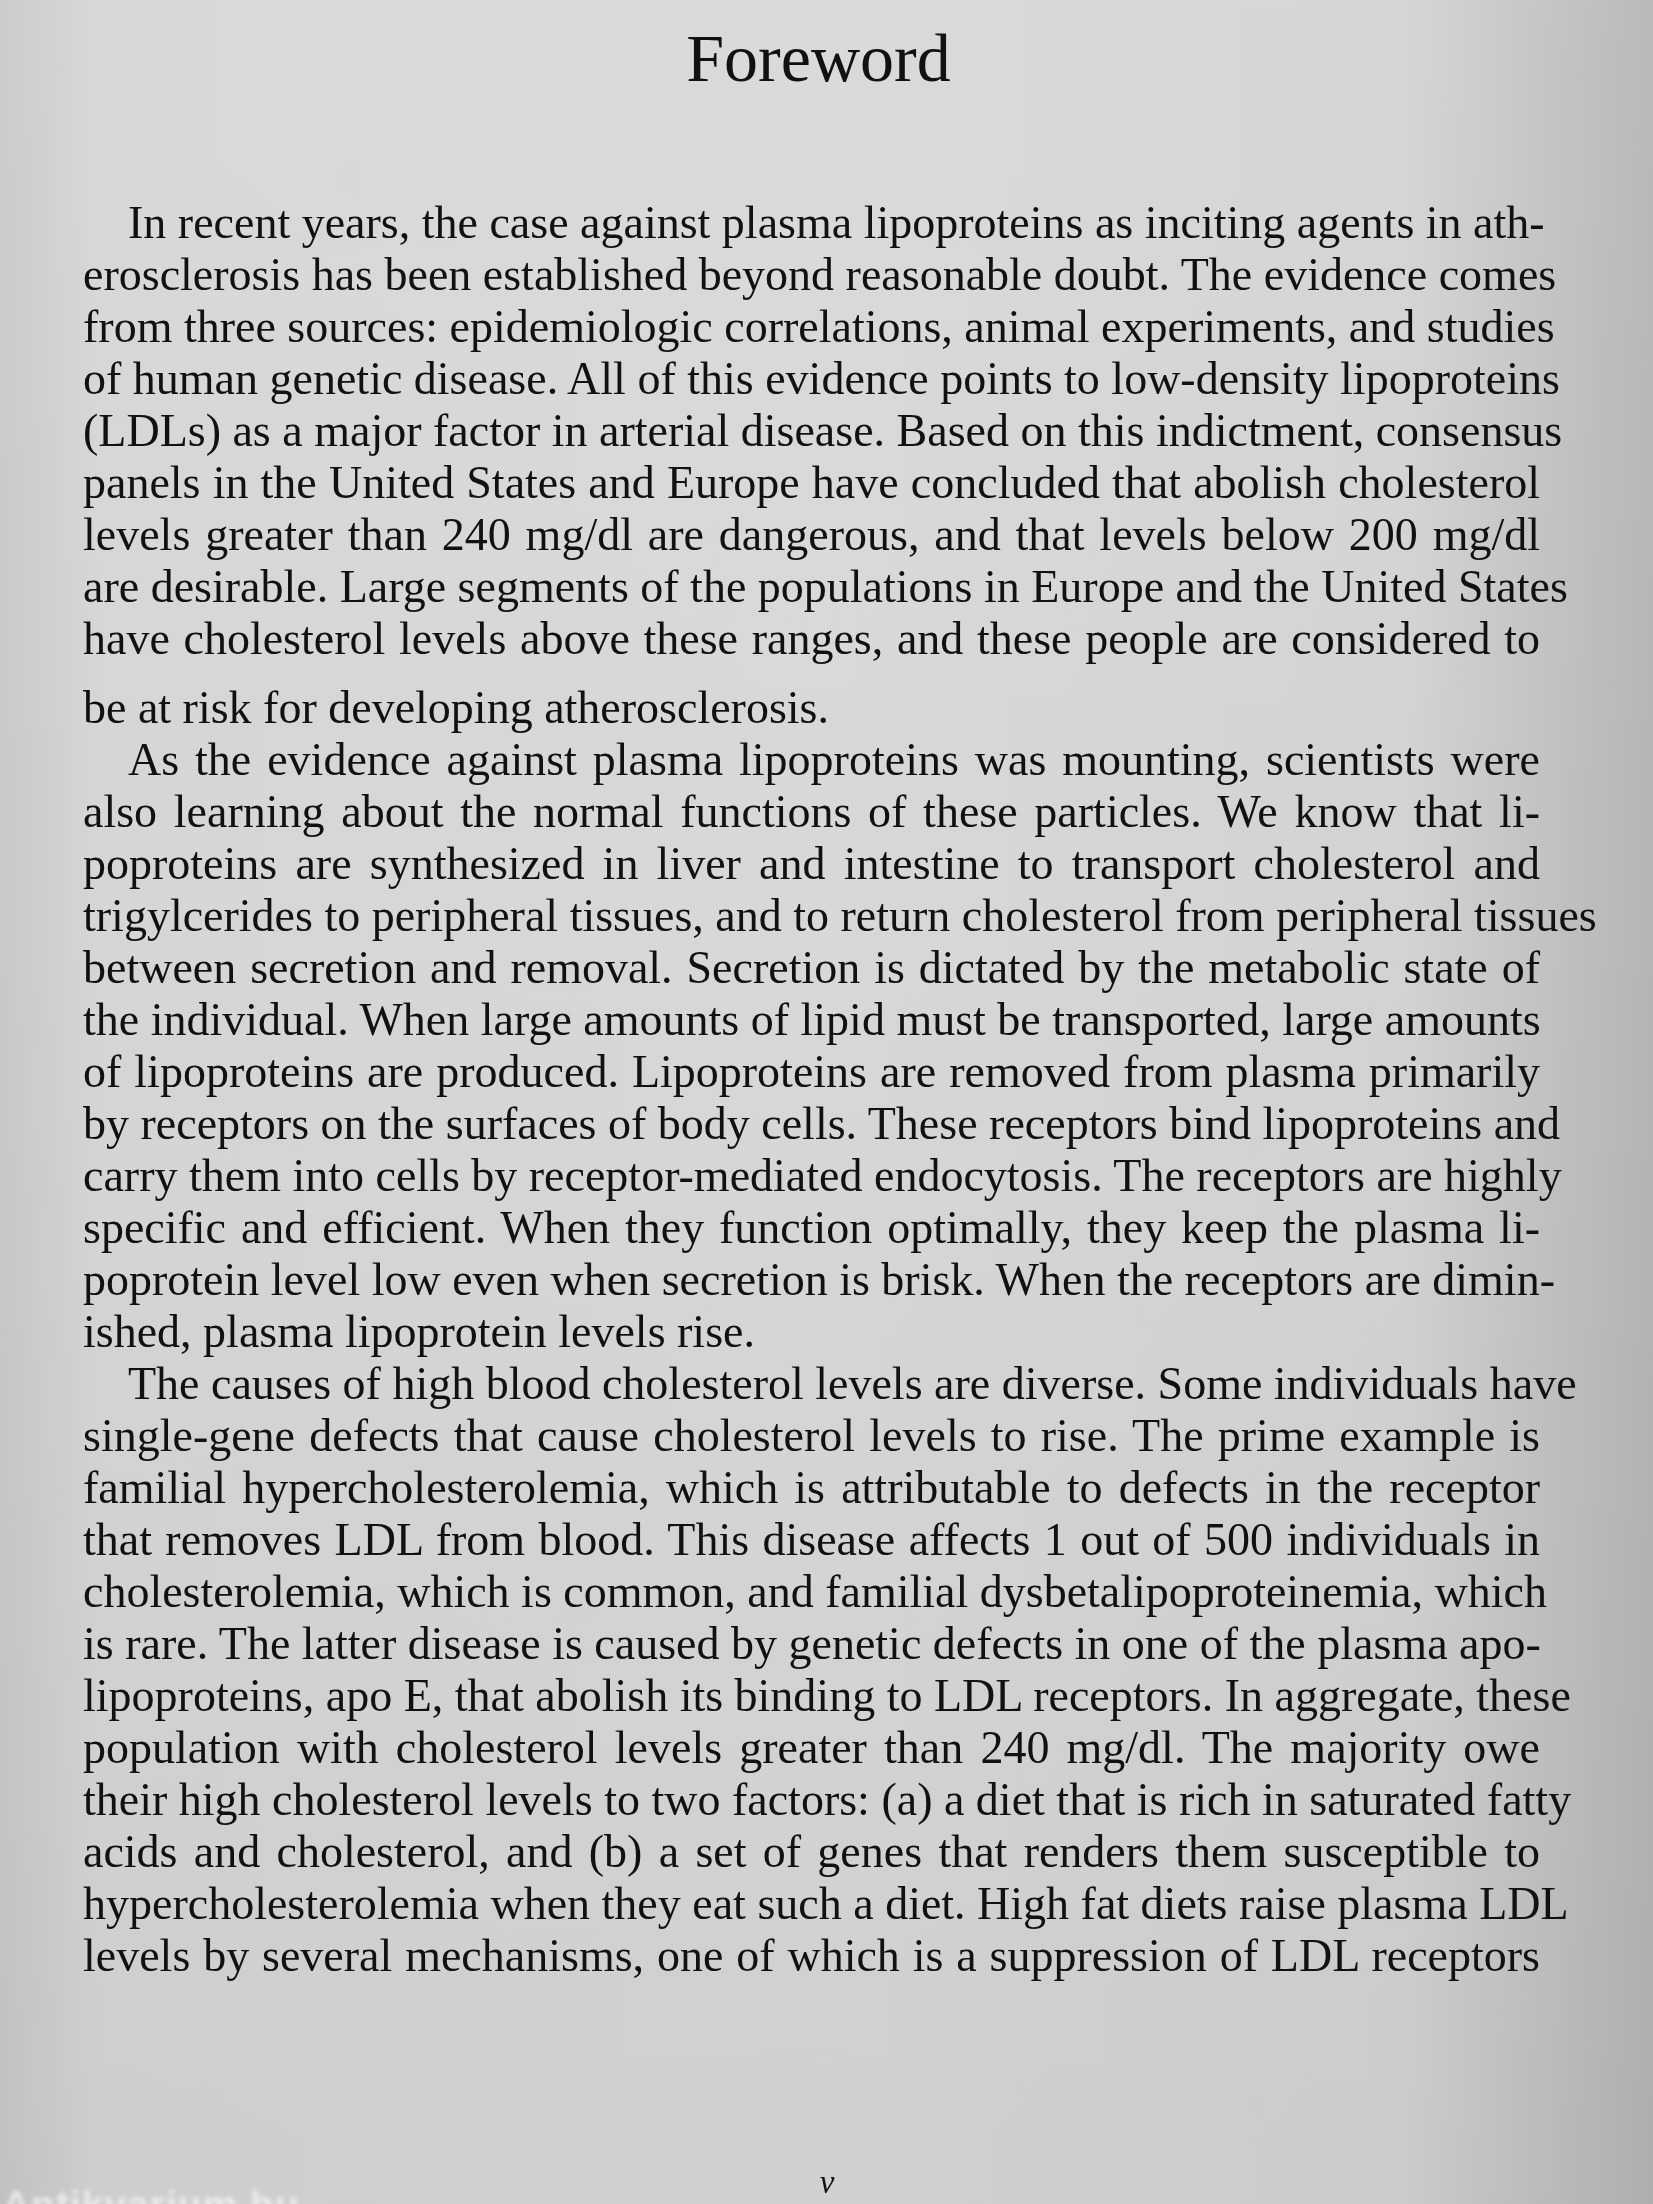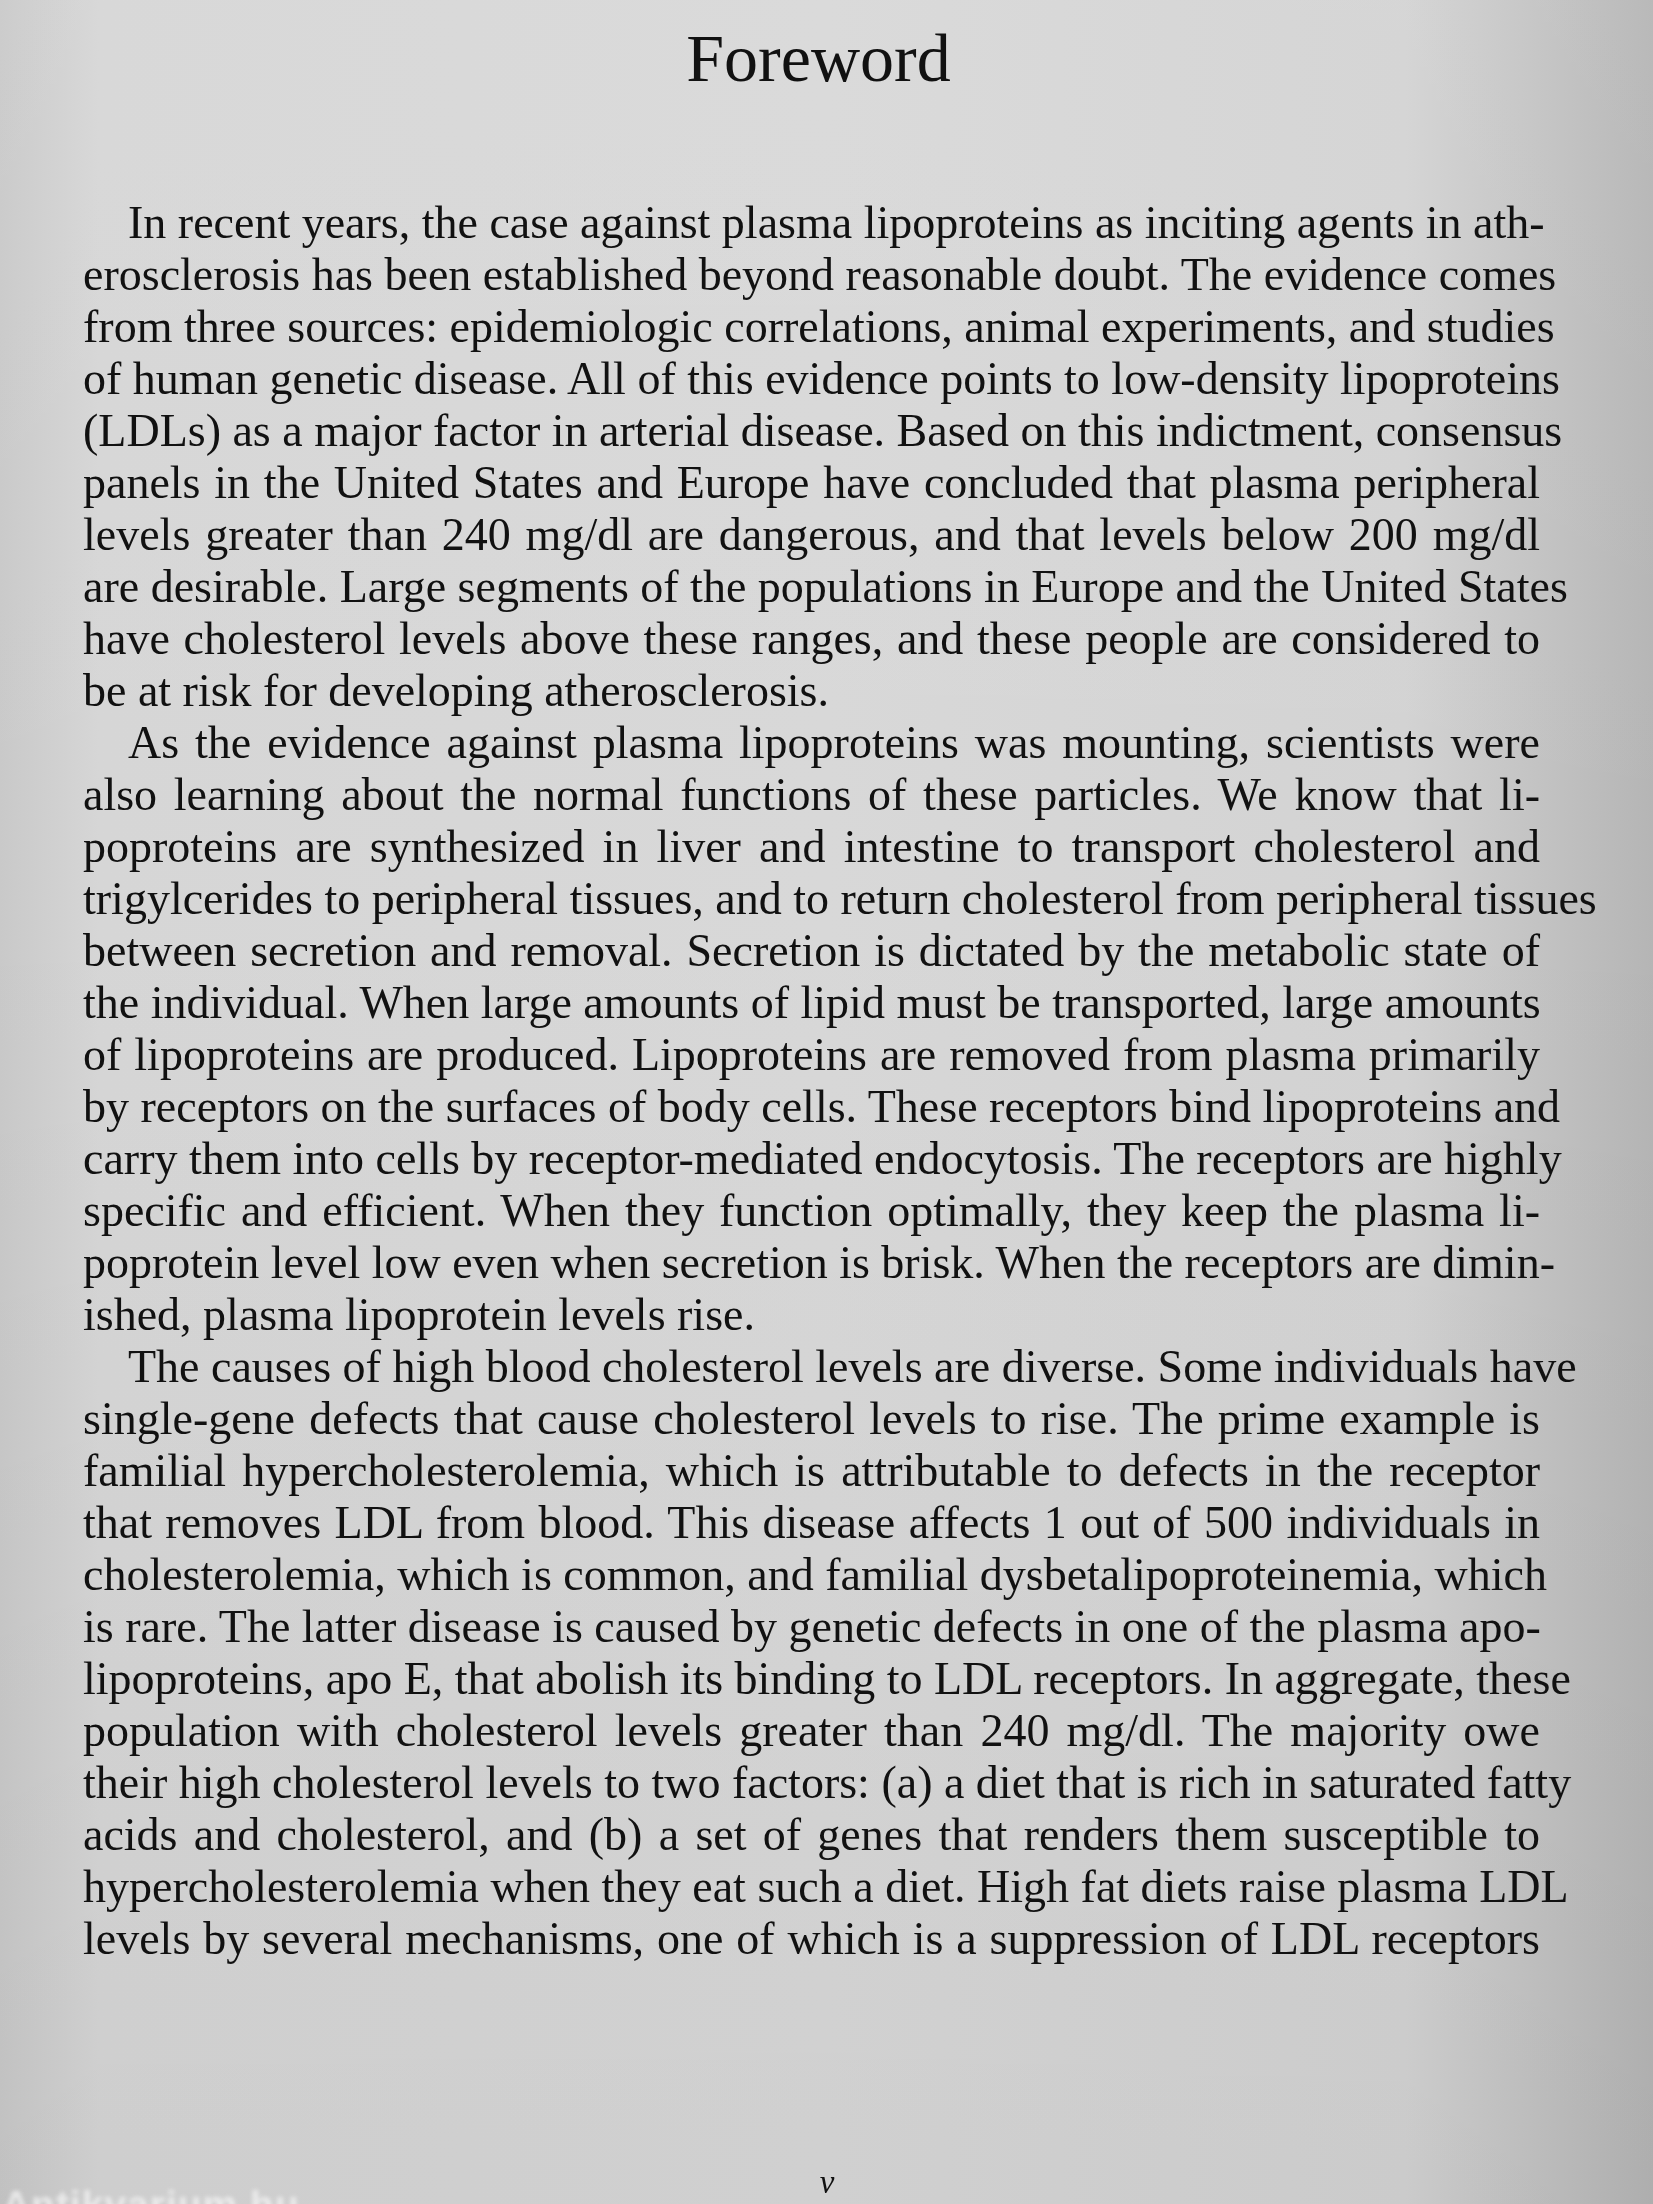--- a/index.html
+++ b/index.html
@@ -84,25 +84,25 @@
 <h1 class="title">Foreword</h1>
 
 <div class="body-text">
 
   <div>
     <span class="line indent"><span style="white-space: nowrap; word-spacing: 0px;">In recent years, the case against plasma lipoproteins as inciting agents in ath-</span></span>
     <span class="line"><span style="white-space: nowrap; word-spacing: 0px;">erosclerosis has been established beyond reasonable doubt. The evidence comes</span></span>
     <span class="line"><span style="white-space: nowrap; word-spacing: 0px;">from three sources: epidemiologic correlations, animal experiments, and studies</span></span>
     <span class="line"><span style="white-space: nowrap; word-spacing: 0px; font-family: Liberation Serif, serif;">of human genetic disease. All of this evidence points to low-density lipoproteins</span></span>
     <span class="line"><span style="white-space: nowrap; word-spacing: 0px;">(LDLs) as a major factor in arterial disease. Based on this indictment, consensus</span></span>
-    <span class="line"><span style="white-space: nowrap; word-spacing: 0px;">panels in the United States and Europe have concluded that plasma peripheral</span></span>
+    <span class="line"><span style="white-space: nowrap; word-spacing: 0px;">panels in the United States and Europe have concluded that abolish cholesterol</span></span>
     <span class="line"><span style="white-space: nowrap; word-spacing: 0px;">levels greater than 240 mg/dl are dangerous, and that levels below 200 mg/dl</span></span>
     <span class="line"><span style="white-space: nowrap; word-spacing: 0px;">are desirable. Large segments of the populations in Europe and the United States</span></span>
     <span class="line"><span style="white-space: nowrap; word-spacing: 0px;">have cholesterol levels above these ranges, and these people are considered to</span></span>
-    <span class="line last" style="white-space: nowrap;">be at risk for developing atherosclerosis.</span>
+    <span class="line last" style="white-space: nowrap; margin-top: 17px;">be at risk for developing atherosclerosis.</span>
   </div>
 
   <div>
     <span class="line indent"><span style="white-space: nowrap; word-spacing: 0px;">As the evidence against plasma lipoproteins was mounting, scientists were</span></span>
     <span class="line"><span style="white-space: nowrap; word-spacing: 0px;">also learning about the normal functions of these particles. We know that li-</span></span>
     <span class="line"><span style="white-space: nowrap; word-spacing: 0px;">poproteins are synthesized in liver and intestine to transport cholesterol and</span></span>
     <span class="line"><span style="white-space: nowrap; word-spacing: 0px;">trigylcerides to peripheral tissues, and to return cholesterol from peripheral tissues</span></span>
     <span class="line"><span style="white-space: nowrap; word-spacing: 0px;">between secretion and removal. Secretion is dictated by the metabolic state of</span></span>
     <span class="line"><span style="white-space: nowrap; word-spacing: 0px;">the individual. When large amounts of lipid must be transported, large amounts</span></span>
     <span class="line"><span style="white-space: nowrap; word-spacing: 0px;">of lipoproteins are produced. Lipoproteins are removed from plasma primarily</span></span>

